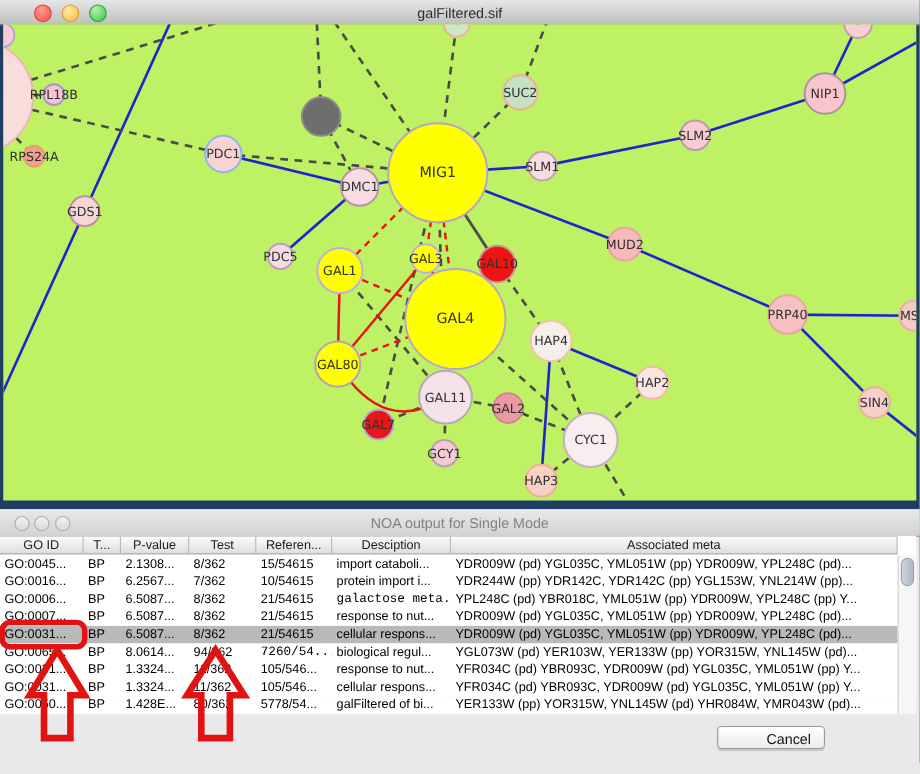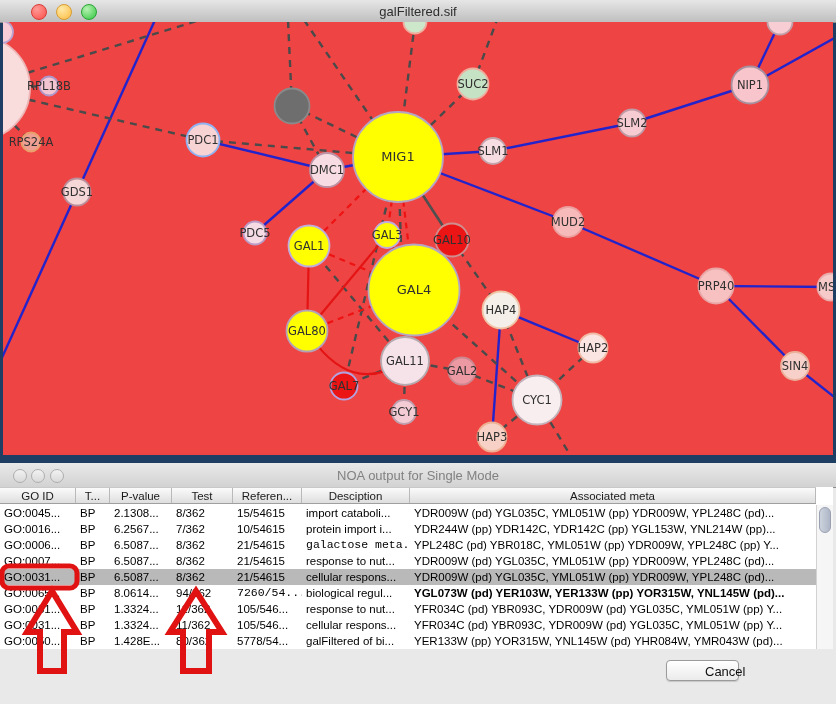--- a/index.html
+++ b/index.html
@@ -20,21 +20,21 @@
   .titlebar.inactive{background:linear-gradient(#e9e9e9,#d2d2d2);}
   .titlebar.inactive .title{color:#828282;}
   .tl{position:absolute;border-radius:50%;}
   .tl.red{background:radial-gradient(circle at 35% 30%,#ff9a96,#fb4f49);border:1px solid #d83a36;}
   .tl.yellow{background:radial-gradient(circle at 35% 30%,#ffe9a8,#fdbb3e);border:1px solid #d69e33;}
   .tl.green{background:radial-gradient(circle at 35% 30%,#b6f2b2,#32c63f);border:1px solid #2aa334;}
   .tl.gray{background:linear-gradient(#f2f2f2,#d9d9d9);border:1px solid #aeaeae;}
 
   
   #net-window{top:0;height:455px;}
-  #net-canvas{position:absolute;left:3px;top:22px;width:830px;height:433px;background:#ef4444;overflow:hidden;}
+  #net-canvas{position:absolute;left:3px;top:22px;width:830px;height:433px;background:#bef264;overflow:hidden;}
   #net-svg{position:absolute;left:0;top:0;}
   #net-svg text{font-family:"DejaVu Sans",sans-serif;fill:#303030;}
 
   
   #table-window{top:463px;height:241px;background:#e9e9e9;}
   #table-body{position:absolute;left:0;top:24px;width:833px;height:145px;background:#ffffff;}
   #table-header{
     position:absolute;left:0;top:24px;width:816px;height:17px;
     background:linear-gradient(#fbfbfb,#dedede);
     border-top:1px solid #c9c9c9;border-bottom:1px solid #9f9f9f;
@@ -263,21 +263,21 @@
         <div class="tcell" style="width: 108px;">cellular respons...</div>
         <div class="tcell" style="width: 406px;">YDR009W (pd) YGL035C, YML051W (pp) YDR009W, YPL248C (pd)...</div>
       </div>
       <div class="trow" style="top: 80px;">
         <div class="tcell" style="width: 76px;">GO:0065...</div>
         <div class="tcell" style="width: 34px;">BP</div>
         <div class="tcell" style="width: 62px;">8.0614...</div>
         <div class="tcell" style="width: 61px;">94/362</div>
         <div class="tcell" style="width: 69px; font-family: Liberation Mono, monospace;">7260/54...</div>
         <div class="tcell" style="width: 108px;">biological regul...</div>
-        <div class="tcell" style="width: 406px; font-weight: bold;">YGL073W (pd) YER103W, YER133W (pp) YOR315W, YNL145W (pd)...</div>
+        <div class="tcell" style="width: 406px;">YGL073W (pd) YER103W, YER133W (pp) YOR315W, YNL145W (pd)...</div>
       </div>
       <div class="trow" style="top: 96px;">
         <div class="tcell" style="width: 76px;">GO:0031...</div>
         <div class="tcell" style="width: 34px;">BP</div>
         <div class="tcell" style="width: 62px;">1.3324...</div>
         <div class="tcell" style="width: 61px;">11/362</div>
         <div class="tcell" style="width: 69px;">105/546...</div>
         <div class="tcell" style="width: 108px;">response to nut...</div>
         <div class="tcell" style="width: 406px;">YFR034C (pd) YBR093C, YDR009W (pd) YGL035C, YML051W (pp) Y...</div>
       </div>
@@ -298,20 +298,20 @@
         <div class="tcell" style="width: 69px;">5778/54...</div>
         <div class="tcell" style="width: 108px;">galFiltered of bi...</div>
         <div class="tcell" style="width: 406px;">YER133W (pp) YOR315W, YNL145W (pd) YHR084W, YMR043W (pd)...</div>
       </div>
     </div>
 
   <div id="vscrollbar">
     <div id="vthumb"></div>
   </div>
 
-  <button class="mac-btn" style="left:666px;width:73px;padding-left:38px;">Cancel</button>
+  <button class="mac-btn" style="left:652px;width:98px;padding-left:38px;">Cancel</button>
 </div>
 
 <svg id="annotations" width="836" height="704">
   <rect x="2" y="566" width="75" height="22" rx="7" fill="none" stroke="#e01212" stroke-width="5"></rect>
   <path d="M52 591 L27 632 L40 632 L40 671 L64 671 L64 632 L77 632 Z" fill="none" stroke="#e01212" stroke-width="6" stroke-linejoin="miter"></path>
   <path d="M196 591 L170 632 L183 632 L183 671 L209 671 L209 632 L222 632 Z" fill="none" stroke="#e01212" stroke-width="6" stroke-linejoin="miter"></path>
 </svg>
 
 </body></html>

